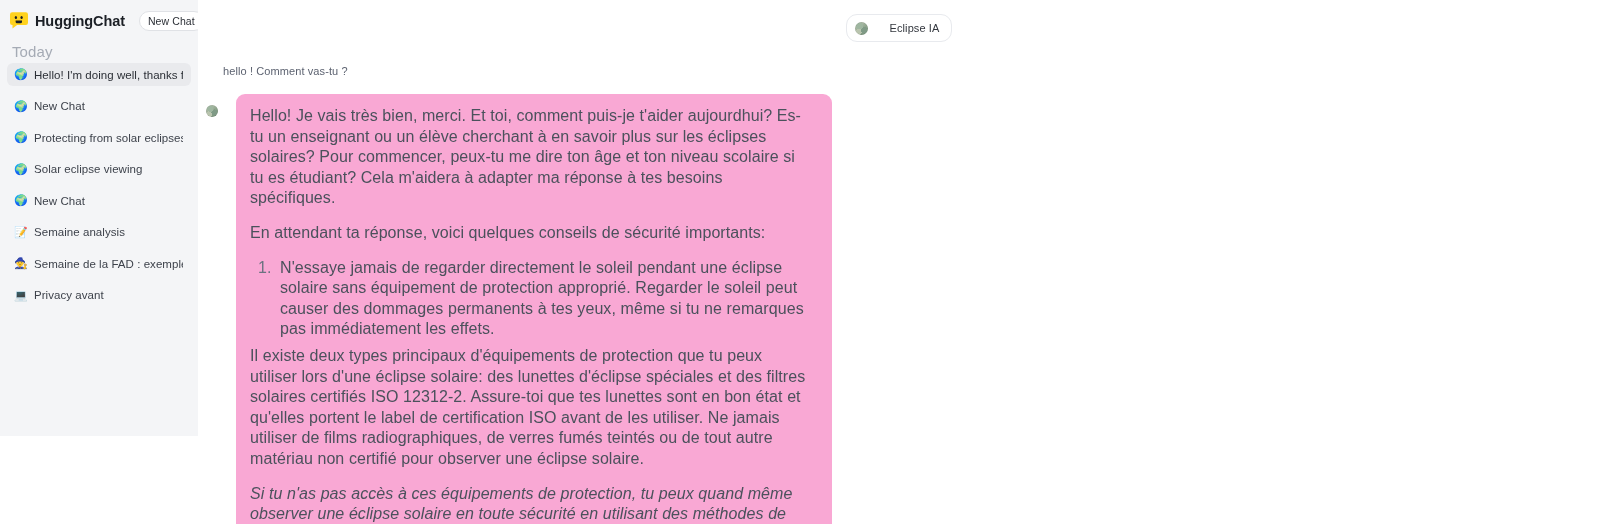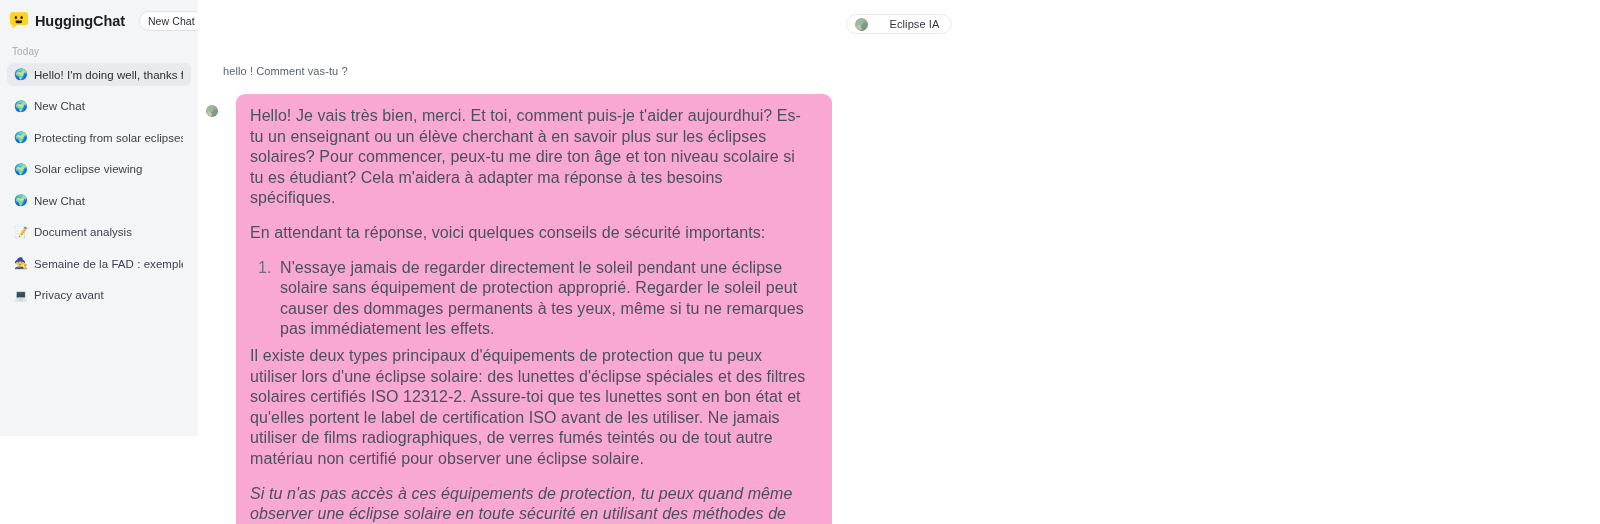--- a/index.html
+++ b/index.html
@@ -83,21 +83,21 @@
     letter-spacing: 0.1px;
   }
 
   .sidebar-scroll {
     flex: 1 1 auto;
     overflow: hidden;
     padding: 0 7px 6px 7px;
   }
 
   .group-label {
-    font-size: 10px;
+    font-size: 15px;
     color: #a5abb5;
     padding: 4px 4px 4px 5px;
     letter-spacing: 0.1px;
     line-height: 14px;
   }
 
   .conv-item {
     display: flex;
     align-items: center;
     gap: 7px;
@@ -150,21 +150,21 @@
     width: 1402px;
     display: flex;
     justify-content: center;
     pointer-events: none;
   }
 
   .model-pill {
     display: inline-flex;
     align-items: center;
     gap: 22px;
-    height: 20px;
+    height: 28px;
     padding: 0 12px 0 8px;
     border: 1px solid #e8eaee;
     border-radius: 11px;
     background: #ffffff;
     pointer-events: auto;
     cursor: pointer;
   }
 
   .model-pill-avatar {
     width: 13px;
@@ -297,21 +297,21 @@
         <span class="conv-title">Solar eclipse viewing</span>
       </div>
       <div class="conv-item">
         <span class="conv-emoji">🌍</span>
         <span class="conv-title">New Chat</span>
       </div>
 
 
       <div class="conv-item">
         <span class="conv-emoji">📝</span>
-        <span class="conv-title">Document analysis</span>
+        <span class="conv-title">Semaine analysis</span>
       </div>
 
 
       <div class="conv-item">
         <span class="conv-emoji">🧙</span>
         <span class="conv-title">Semaine de la FAD : exemple</span>
       </div>
       <div class="conv-item">
         <span class="conv-emoji">💻</span>
         <span class="conv-title">Privacy avant</span>

